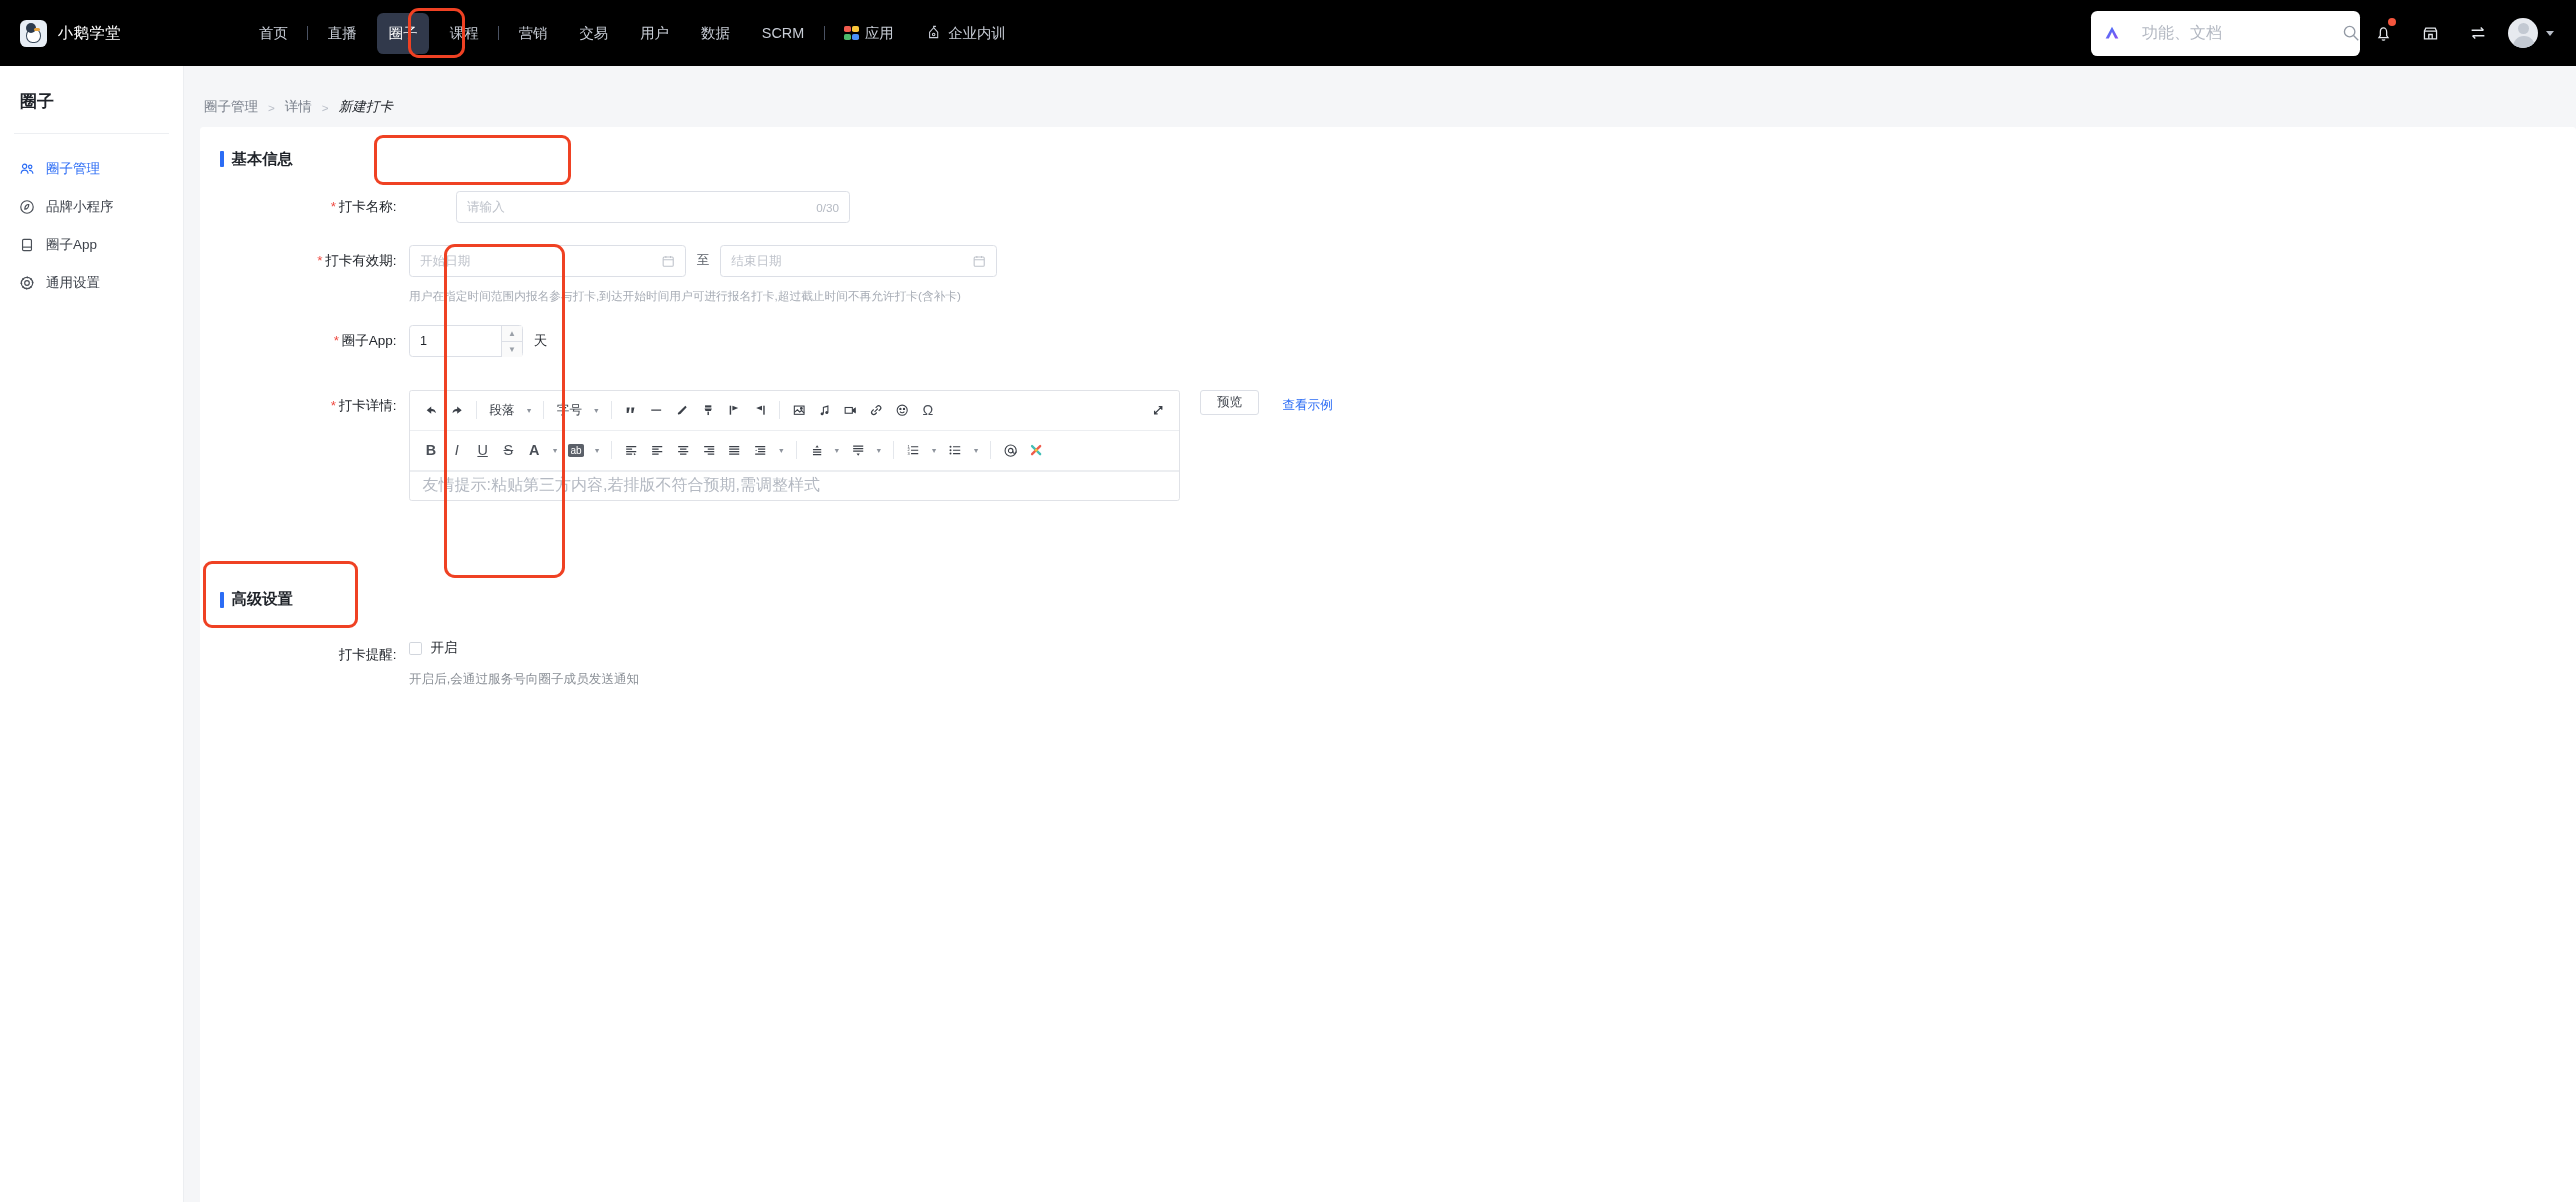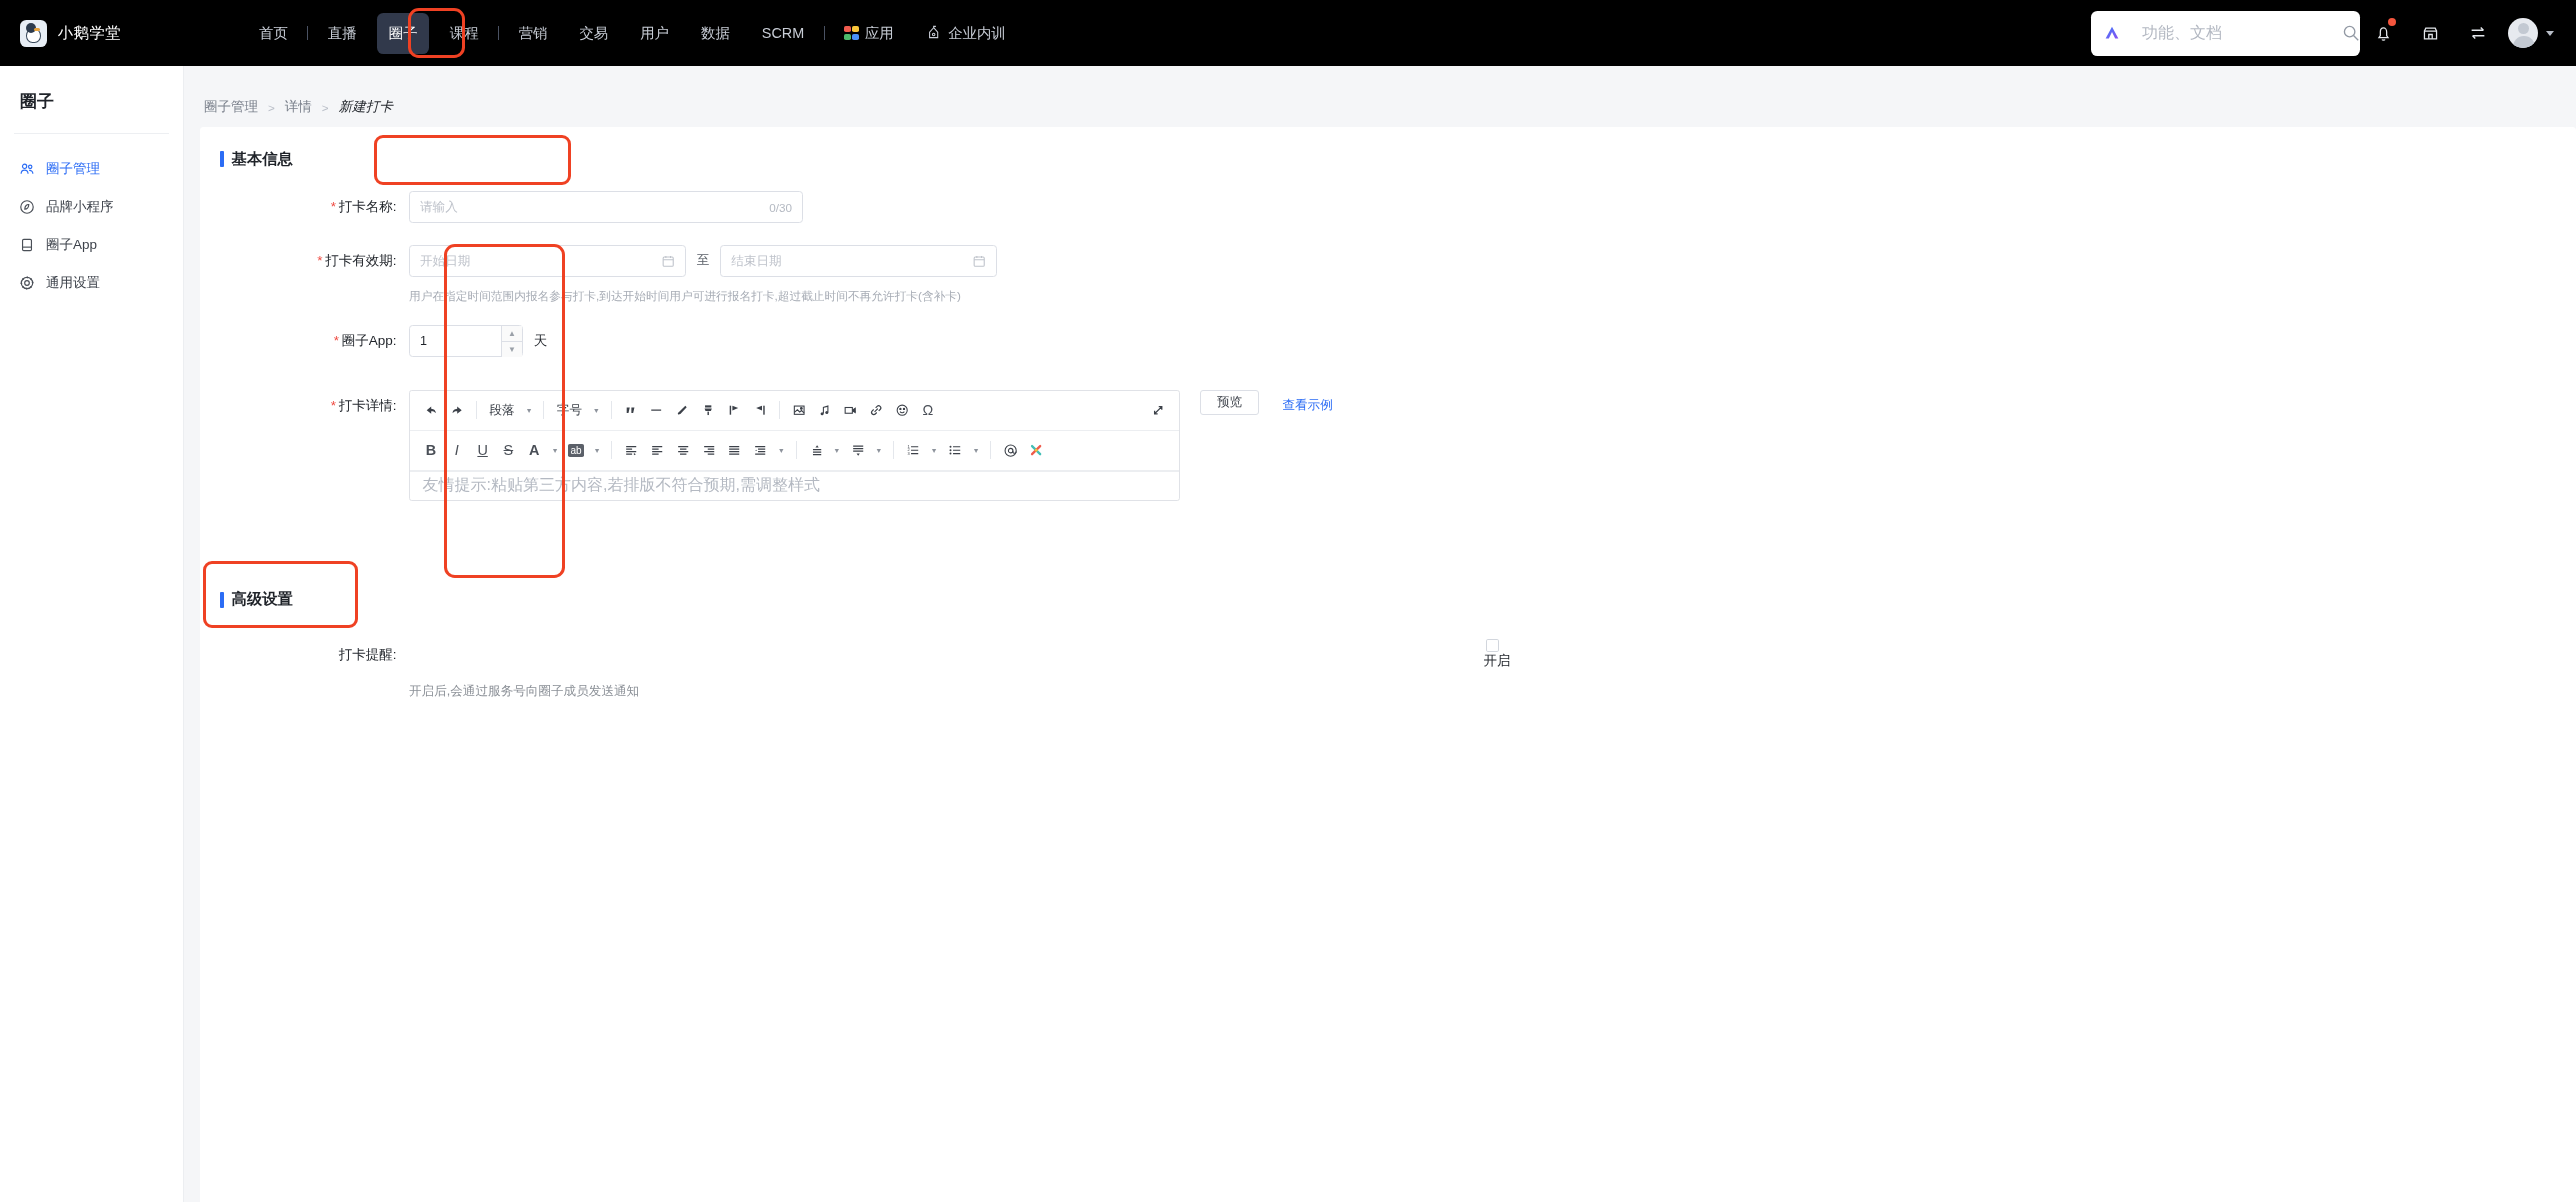--- a/index.html
+++ b/index.html
@@ -285,21 +285,21 @@
   }
 
   
   .adv-wrap { margin-top: 67px; position: relative; }
   .adv-highlight {
     position: absolute; left: 2.7px; top: -7.2px;
     width: 155px; height: 67px;
     border: 3.6px solid #ef4123; border-radius: 9px;
     pointer-events: none;
   }
-  .chk-row { display: flex; align-items: center; flex-direction: column; }
+  .chk-row { display: flex; align-items: center; }
   .chk {
     width: 12.6px; height: 12.6px; border: 0.9px solid #d2d6dd;
     border-radius: 1.8px; background: #fff; cursor: pointer; flex: 0 0 auto;
   }
   .chk-lbl { font-size: 13.5px; color: #1f2329; margin-left: 9px; cursor: pointer; }
   .chk-hint { font-size: 12.6px; color: #8b9097; margin-top: 13.5px; }
 
   svg { overflow: visible; }
 </style>
 </head>
@@ -465,21 +465,21 @@
 
   <div class="panel">
 
     <div class="sec-title">
       <span class="sec-bar"></span>
       <span>基本信息</span>
     </div>
 
     <div class="form">
 
-      <div class="frow" style="margin-bottom:21.6px;">
+      <div class="frow" style="margin-bottom:21.6px;gap:47px;">
         <div class="flabel">
           <span class="req">*</span><span>打卡名称:</span>
         </div>
         <div class="fctl">
           <div class="inp" style="width:394px">
             <input type="text" placeholder="请输入" style="">
             <span class="cnt">0/30</span>
           </div>
         </div>
       </div>

